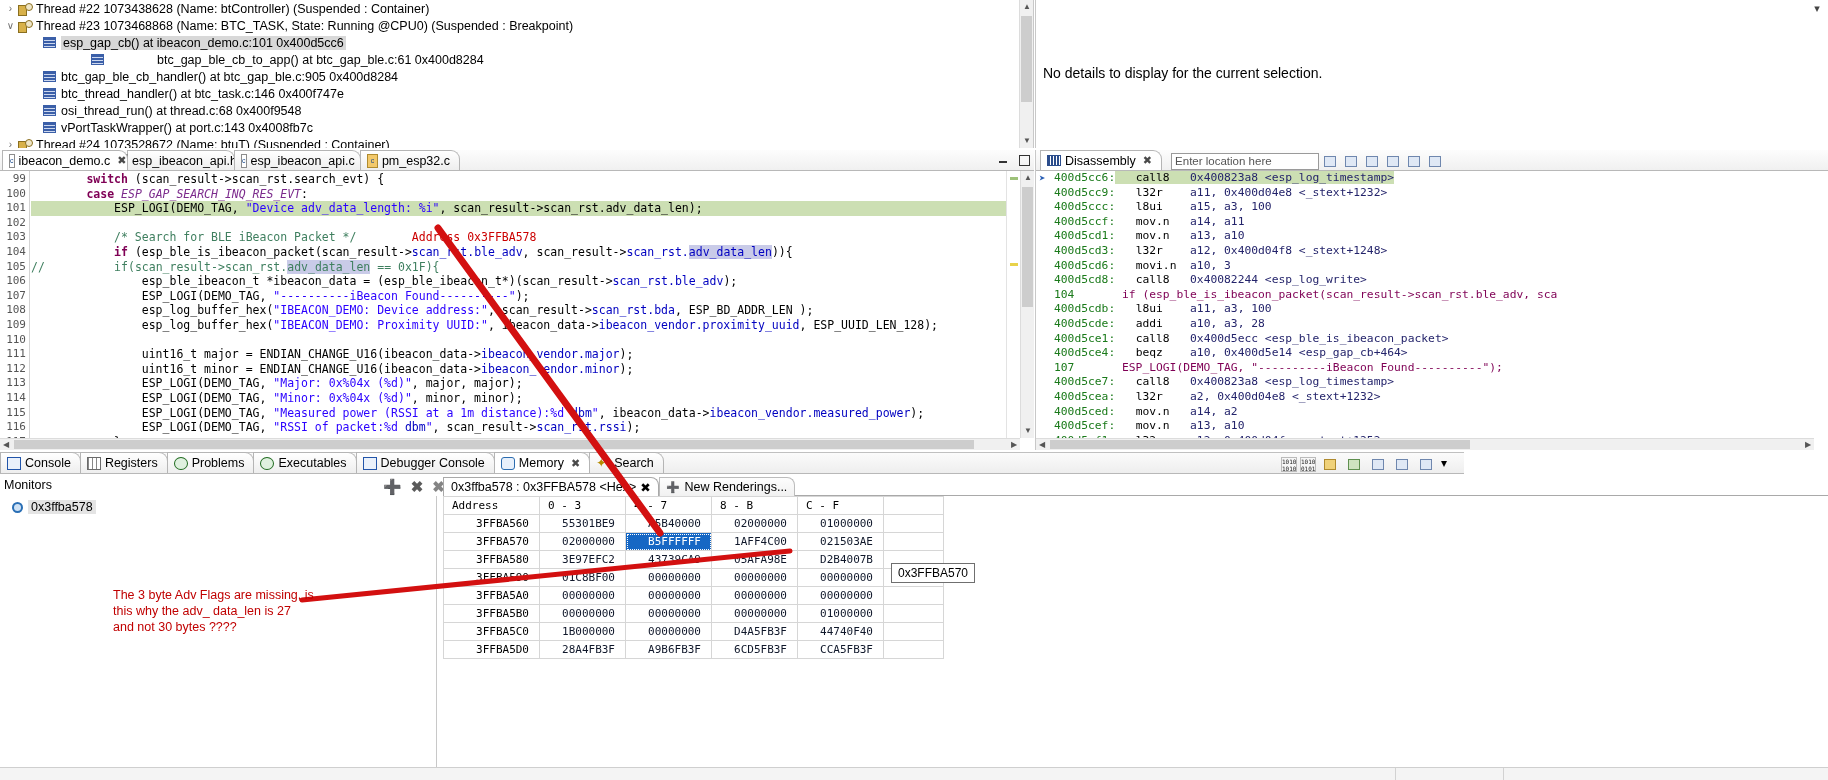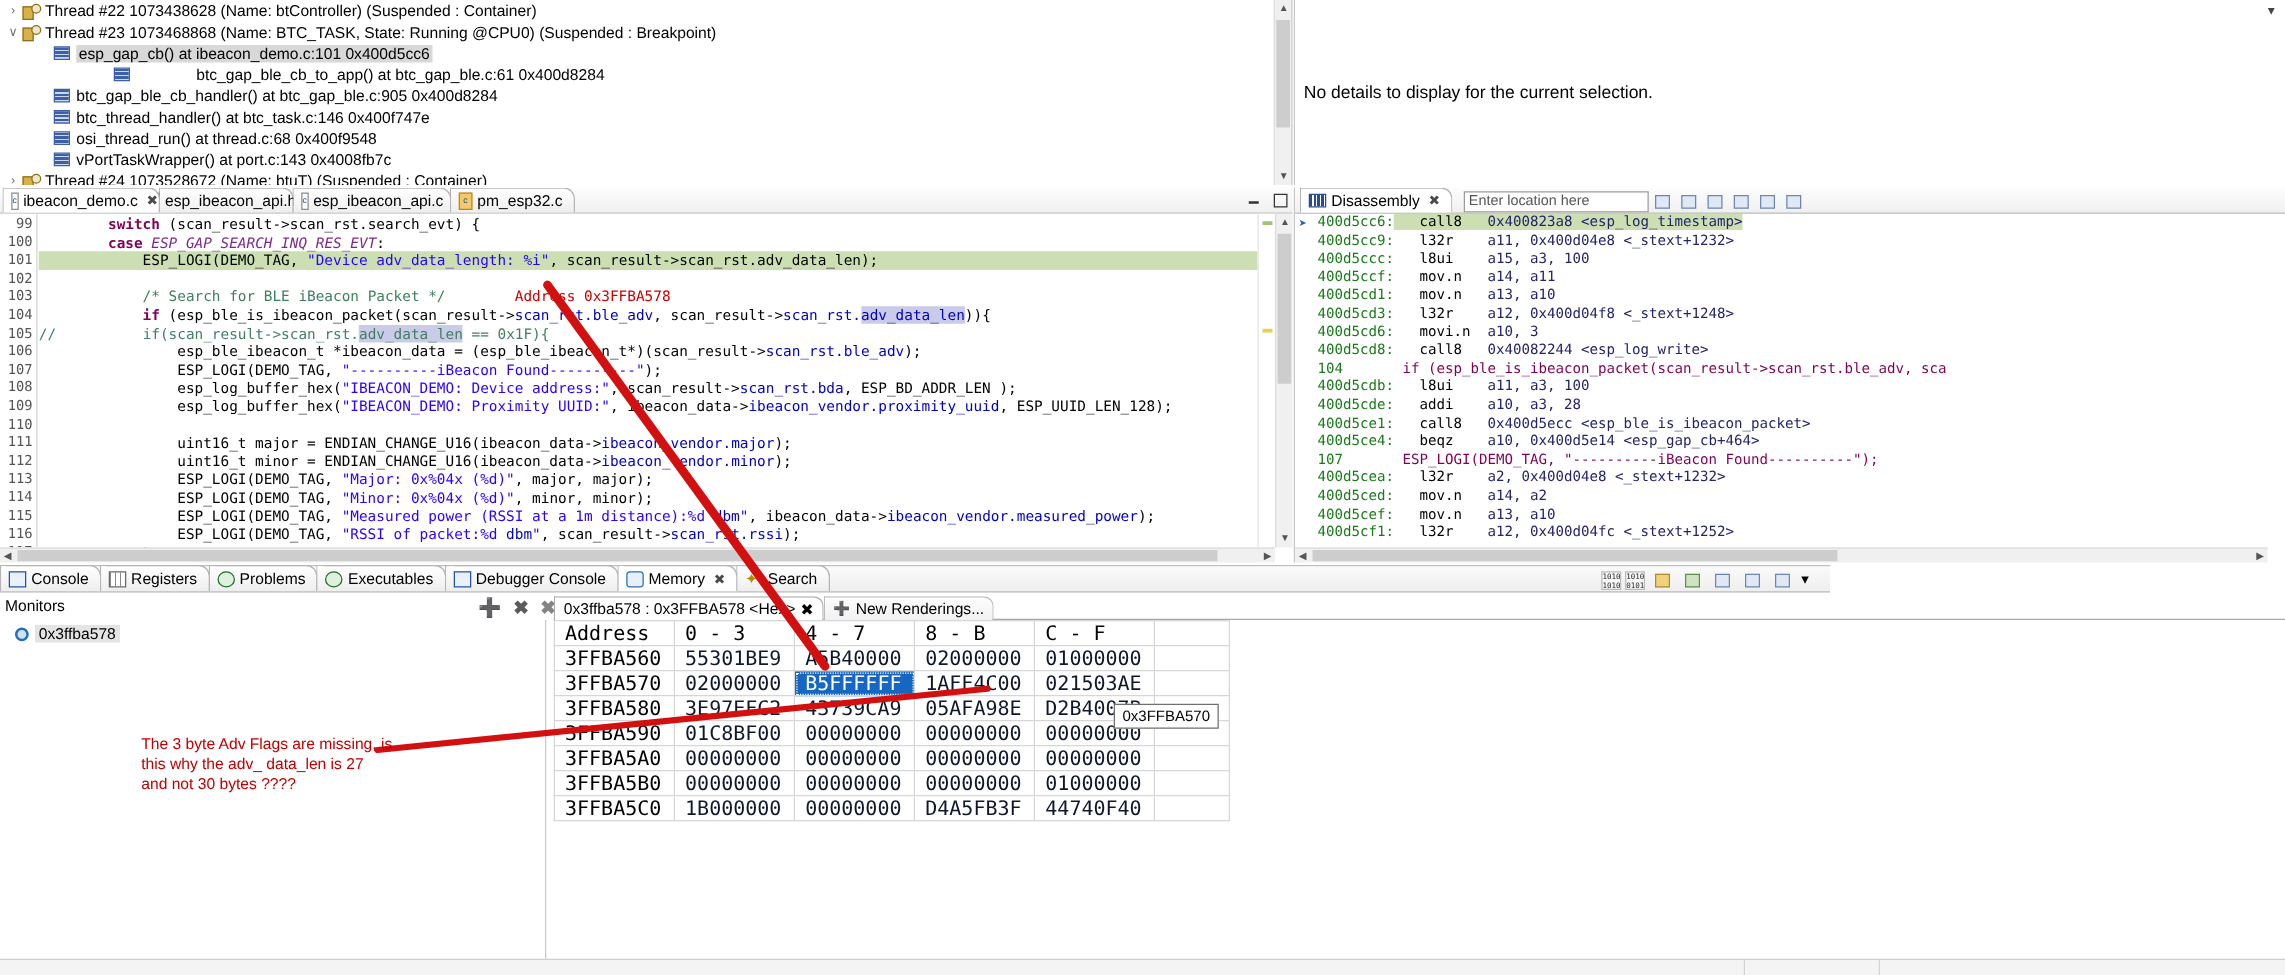--- a/index.html
+++ b/index.html
@@ -228,21 +228,21 @@
 
   
   #memrender { position: absolute; left: 443px; top: 477px; width: 1385px; height: 290px; }
   .rendertabs { display: flex; align-items: flex-end; height: 19px; }
   .rtab {
     display: flex; align-items: center; gap: 4px; height: 19px; padding: 0 7px;
     font-size: 12.5px; border: 1px solid #a9a9a9; border-bottom: none;
     border-radius: 0 8px 0 0; background: #fff; white-space: nowrap;
   }
   .rtab.ghost { border-color: #bcbcbc; background: linear-gradient(#fdfdfd,#f1f1f1); }
-  .memtable { border-collapse: collapse; font-family: "DejaVu Sans Mono", monospace; font-size: 16px; }
+  .memtable { border-collapse: collapse; font-family: "DejaVu Sans Mono", monospace; font-size: 11px; }
   .memtable th, .memtable td {
     border: 1px solid #d6d6d6; height: 18px; padding: 0 8px; font-weight: normal;
     text-align: left; white-space: nowrap;
   }
   .memtable th { background: #fff; color: #000; font-family: "DejaVu Sans Mono", monospace; }
   .memtable td.addr { color: #000; text-align: right; padding-right: 10px; }
   .memtable td.val { color: #0f172a; text-align: right; padding-right: 10px; min-width: 86px; }
   .memtable td.val.sel { background: #1667c4; color: #fff; outline: 1px dotted #fff; outline-offset: -2px; }
   .memtable td.pad { min-width: 60px; border-left: 1px solid #d6d6d6; }
 
@@ -434,20 +434,21 @@
         <div class="dl"><span class="daddr">400d5cd1:</span><span class="dis-code">   <span style="display:inline-block;width:8ch">mov.n</span><span class="dsym">a13, a10</span></span></div>
         <div class="dl"><span class="daddr">400d5cd3:</span><span class="dis-code">   <span style="display:inline-block;width:8ch">l32r</span><span class="dsym">a12, 0x400d04f8 &lt;_stext+1248&gt;</span></span></div>
         <div class="dl"><span class="daddr">400d5cd6:</span><span class="dis-code">   <span style="display:inline-block;width:8ch">movi.n</span><span class="dsym">a10, 3</span></span></div>
         <div class="dl"><span class="daddr">400d5cd8:</span><span class="dis-code">   <span style="display:inline-block;width:8ch">call8</span><span class="dsym">0x40082244 &lt;esp_log_write&gt;</span></span></div>
         <div class="dl"><span class="daddr">104</span><span style="display:inline-block;width:7ch"></span><span class="dsrc">if (esp_ble_is_ibeacon_packet(scan_result-&gt;scan_rst.ble_adv, sca</span></div>
         <div class="dl"><span class="daddr">400d5cdb:</span><span class="dis-code">   <span style="display:inline-block;width:8ch">l8ui</span><span class="dsym">a11, a3, 100</span></span></div>
         <div class="dl"><span class="daddr">400d5cde:</span><span class="dis-code">   <span style="display:inline-block;width:8ch">addi</span><span class="dsym">a10, a3, 28</span></span></div>
         <div class="dl"><span class="daddr">400d5ce1:</span><span class="dis-code">   <span style="display:inline-block;width:8ch">call8</span><span class="dsym">0x400d5ecc &lt;esp_ble_is_ibeacon_packet&gt;</span></span></div>
         <div class="dl"><span class="daddr">400d5ce4:</span><span class="dis-code">   <span style="display:inline-block;width:8ch">beqz</span><span class="dsym">a10, 0x400d5e14 &lt;esp_gap_cb+464&gt;</span></span></div>
         <div class="dl"><span class="daddr">107</span><span style="display:inline-block;width:7ch"></span><span class="dsrc">ESP_LOGI(DEMO_TAG, "----------iBeacon Found----------");</span></div>
+        <div class="dl"><span class="daddr">400d5ce7:</span><span class="dis-code">   <span style="display:inline-block;width:8ch">call8</span><span class="dsym">0x400823a8 &lt;esp_log_timestamp&gt;</span></span></div>
         <div class="dl"><span class="daddr">400d5cea:</span><span class="dis-code">   <span style="display:inline-block;width:8ch">l32r</span><span class="dsym">a2, 0x400d04e8 &lt;_stext+1232&gt;</span></span></div>
         <div class="dl"><span class="daddr">400d5ced:</span><span class="dis-code">   <span style="display:inline-block;width:8ch">mov.n</span><span class="dsym">a14, a2</span></span></div>
         <div class="dl"><span class="daddr">400d5cef:</span><span class="dis-code">   <span style="display:inline-block;width:8ch">mov.n</span><span class="dsym">a13, a10</span></span></div>
         <div class="dl"><span class="daddr">400d5cf1:</span><span class="dis-code">   <span style="display:inline-block;width:8ch">l32r</span><span class="dsym">a12, 0x400d04fc &lt;_stext+1252&gt;</span></span></div>
       </div>
     <div class="hscroll">
       <div class="ar" style="left:0;">◀</div>
       <div class="thumb" style="left:14px;width:420px;"></div>
       <div class="ar" style="right:0;">▶</div>
     </div>
@@ -599,20 +600,28 @@
               <td class="pad"></td>
             </tr>
             <tr>
               <td class="addr">3FFBA5C0</td>
               <td class="val">1B000000</td>
               <td class="val">00000000</td>
               <td class="val">D4A5FB3F</td>
               <td class="val">44740F40</td>
               <td class="pad"></td>
             </tr>
+            <tr>
+              <td class="addr">3FFBA5D0</td>
+              <td class="val">28A4FB3F</td>
+              <td class="val">A9B6FB3F</td>
+              <td class="val">6CD5FB3F</td>
+              <td class="val">CCA5FB3F</td>
+              <td class="pad"></td>
+            </tr>
           </tbody>
       </table>
     </div>
   </div>
 
   <div class="tooltip">0x3FFBA570</div>
 
   <div class="panel" id="statusbar">
     <div class="sep" style="left:1395px;"></div>
     <div class="sep" style="left:1503px;"></div>

